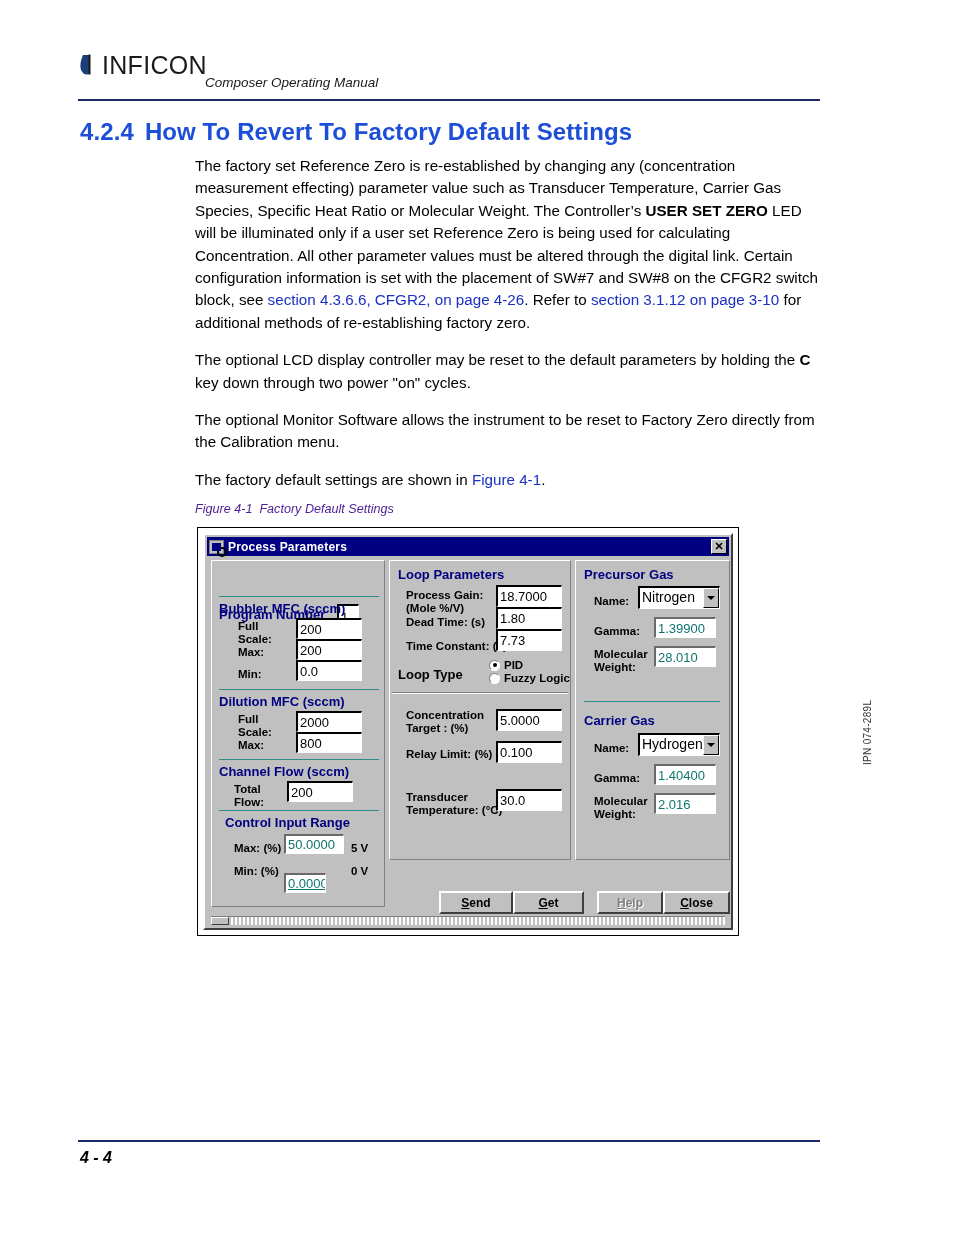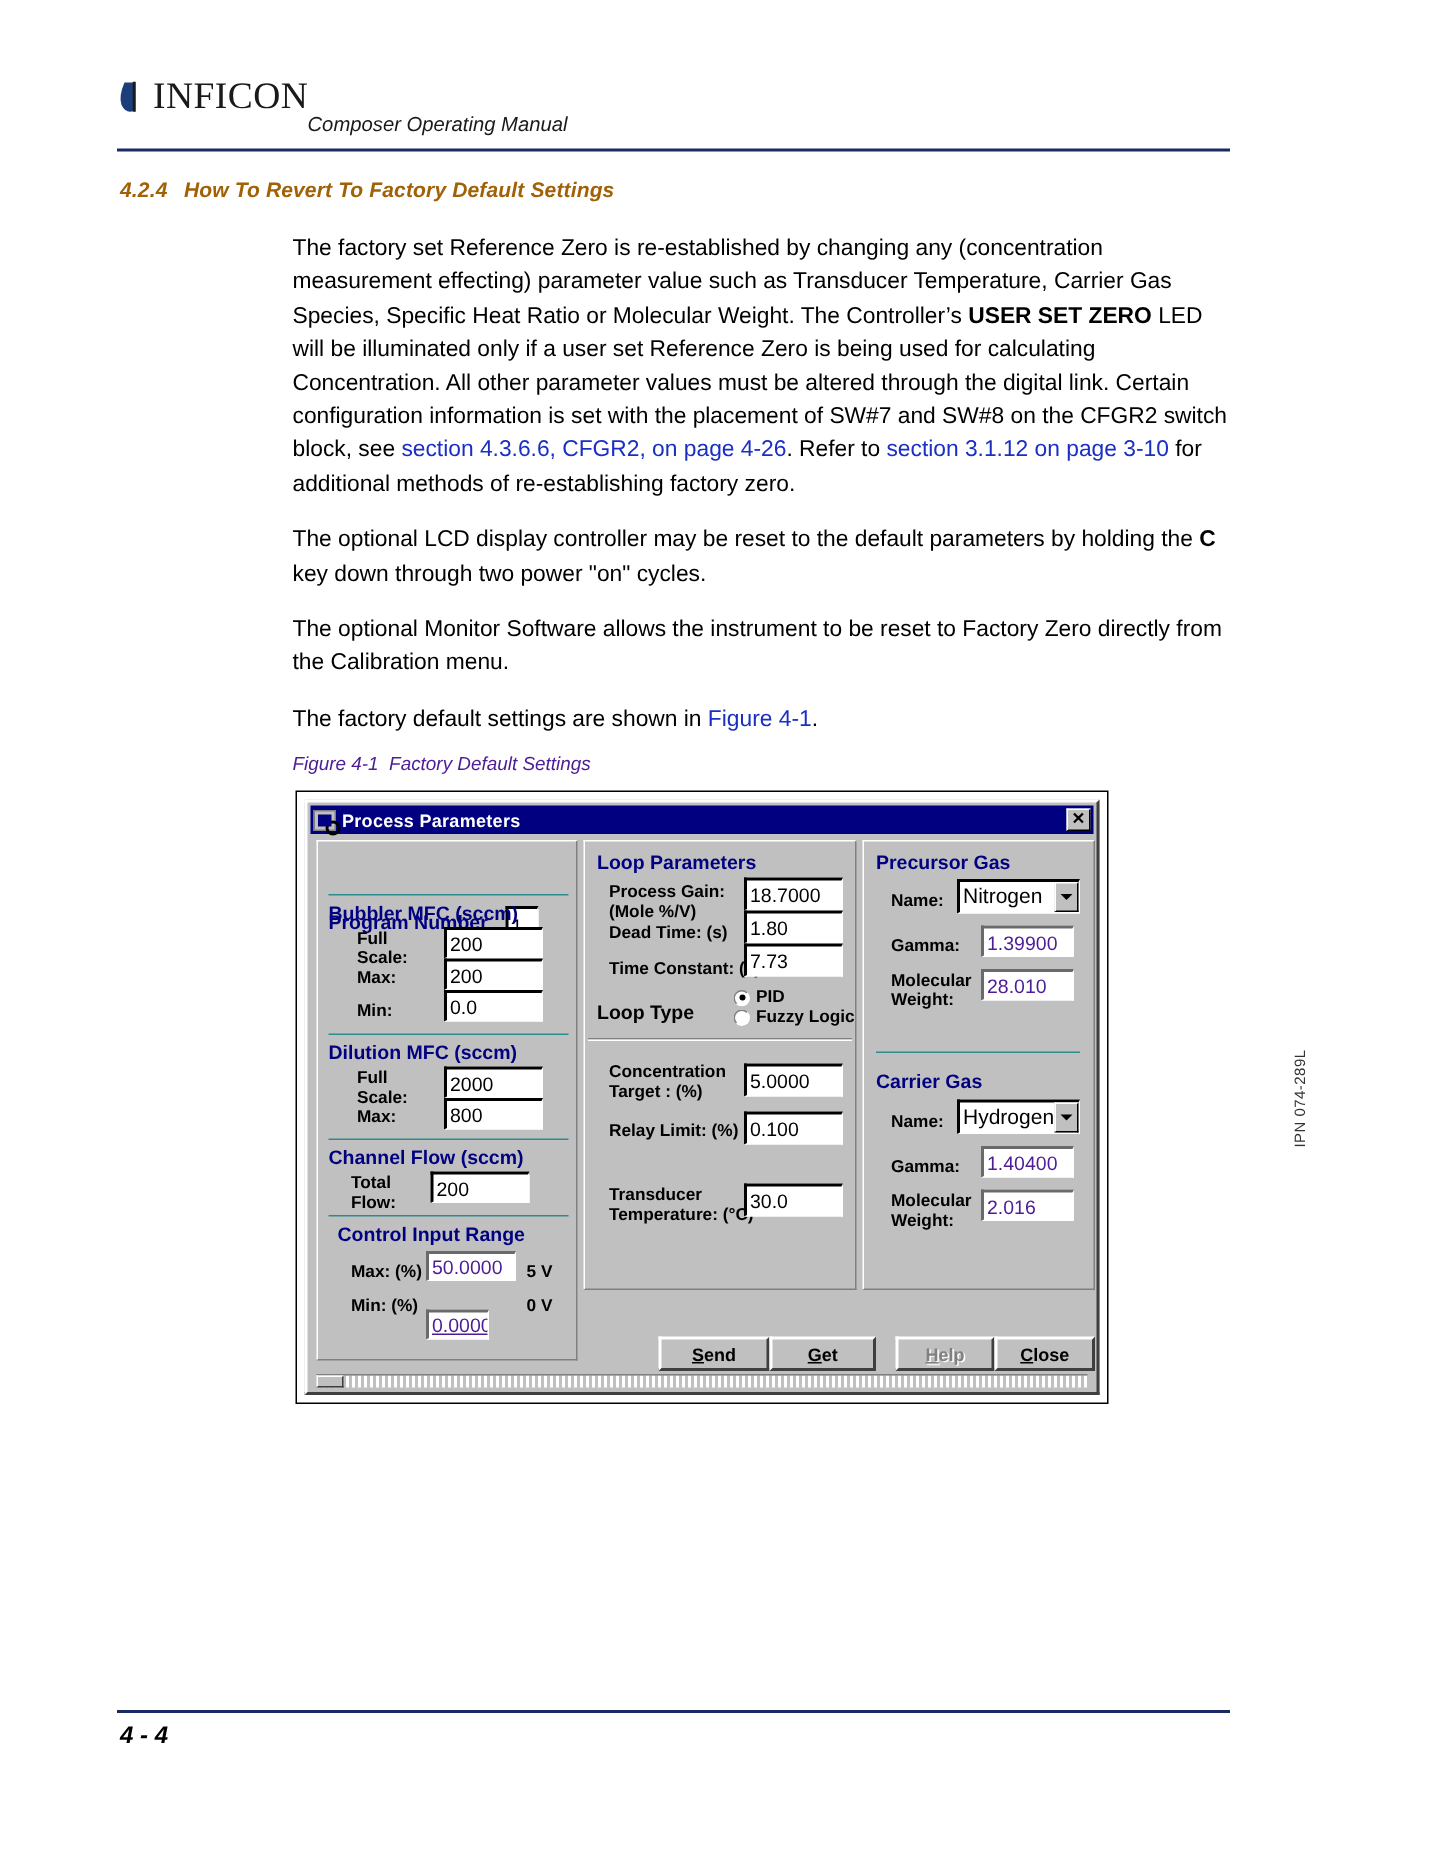--- a/index.html
+++ b/index.html
@@ -14,36 +14,36 @@
   }
 
   
   .page-header {
     position:absolute; left:78px; top:50px; width:742px; height:52px;
   }
   .logo-wrap { position:absolute; left:0; top:2px; display:flex; align-items:flex-end; }
   .logo-mark { width:22px; height:26px; position:relative; margin-right:2px; }
   .logo-mark svg { display:block; }
   .logo-text {
-    font-family: Liberation Serif, serif;
+    font-family: Liberation Sans, sans-serif;
     font-size:25px; letter-spacing:0.3px; color:#1a1a1a; line-height:26px;
     font-weight:400;
   }
   .manual-title {
     position:absolute; left:127px; top:25px;
     font-size:13.5px; font-style:italic; color:#1a1a1a; white-space:nowrap;
   }
   .header-rule {
     position:absolute; left:78px; top:99px; width:742px; height:2px; background:#1c2a63;
   }
 
   
   .section-heading {
     position:absolute; left:80px; top:118px;
-    font-size:14px; font-weight:bold; font-style:italic; color:#a16207;
+    font-size:24px; font-weight:bold; color:#1d4ed8;
     letter-spacing:0.1px; white-space:nowrap;
   }
   .section-heading .num { margin-right:11px; }
 
   
   .body-col { position:absolute; left:195px; top:155px; width:625px; }
   .para {
     font-size:15.2px; line-height:22.4px; text-align:left; margin:0 0 15px 0;
     color:#000;
   }
@@ -124,21 +124,21 @@
   .tealrule { height:1px; background:#2e8b8b; }
 
   
   .tbox {
     background:#ffffff;
     border-top:2px solid #000; border-left:2px solid #000;
     border-right:1px solid #ffffff; border-bottom:1px solid #ffffff;
     font-size:13px; color:#000; padding:0 1px 0 2px;
     line-height:17px; white-space:nowrap; overflow:hidden;
   }
-  .tbox.disabled { color:#4c1d95; border-top-color:#6a6a6a; border-left-color:#6a6a6a; }
+  .tbox.disabled { color:#0f766e; border-top-color:#6a6a6a; border-left-color:#6a6a6a; }
 
   
   .combo {
     display:flex; background:#ffffff;
     border-top:2px solid #000; border-left:2px solid #000;
     border-right:1px solid #ffffff; border-bottom:1px solid #ffffff;
   }
   .combo-val { flex:1; font-size:14px; line-height:19px; padding-left:2px; white-space:nowrap; overflow:hidden; }
   .combo-btn {
     width:16px; flex:none; background:#c0c0c0;

